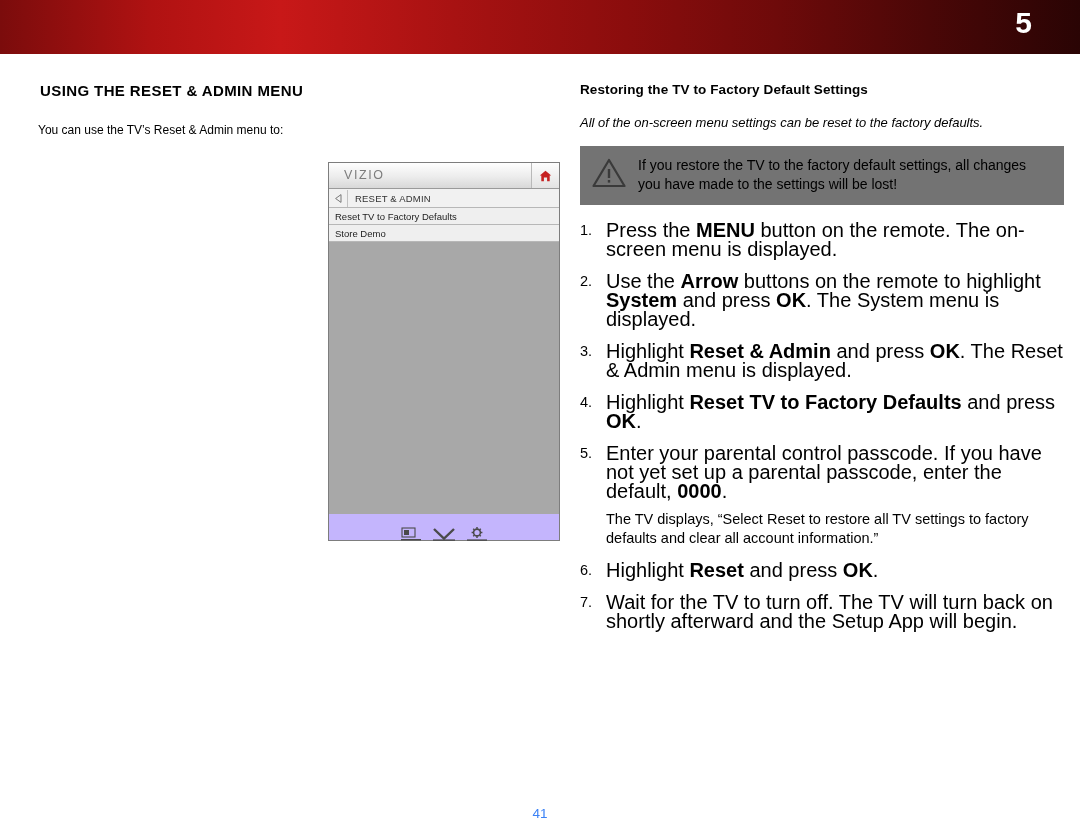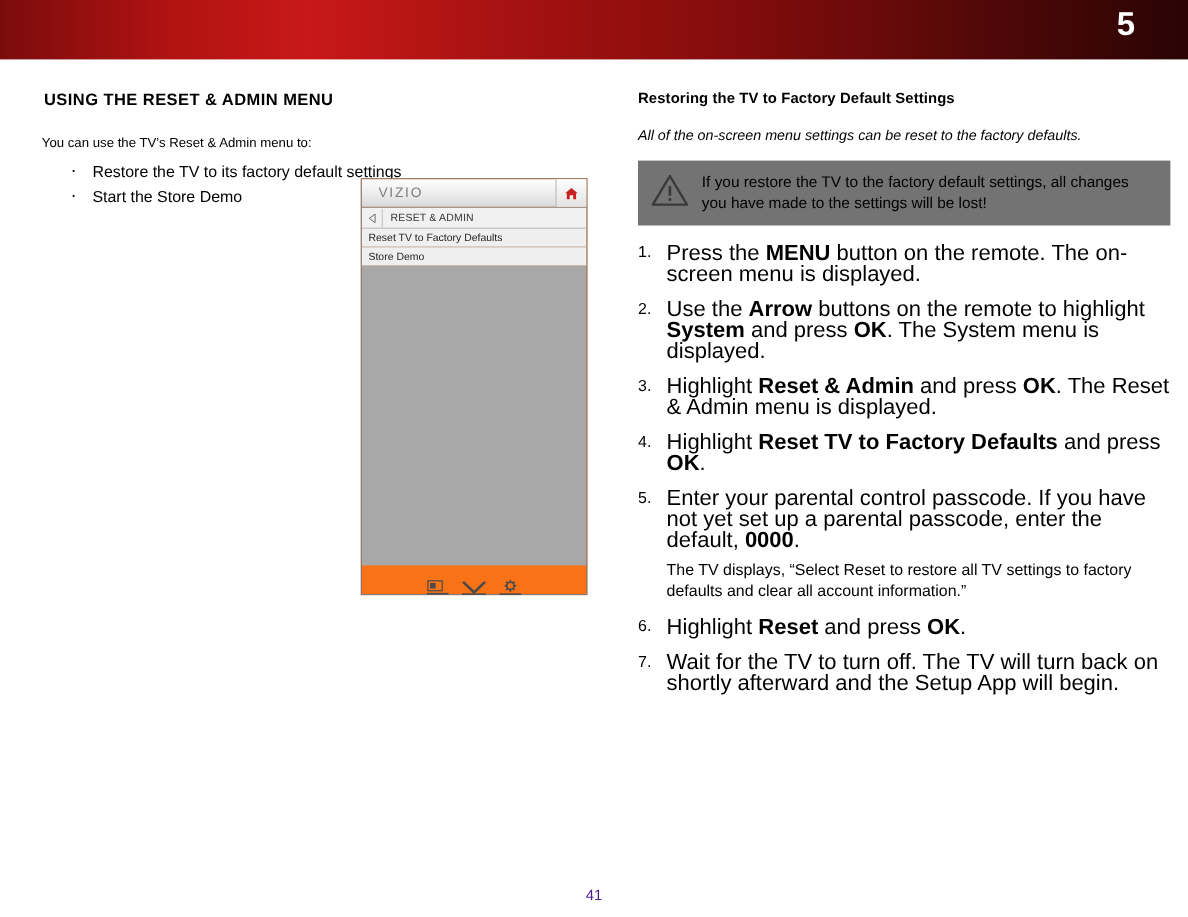--- a/index.html
+++ b/index.html
@@ -86,23 +86,23 @@
     left: 26px;
     top: -3px;
     font-size: 17px;
   }
 
   
   .tv-mock {
     position: absolute;
     left: 328px;
     top: 162px;
-    width: 206px;
+    width: 232px;
     height: 379px;
-    background: #f97316;
+    background: #c4b5fd;
     border: 1px solid #7d7d7d;
     box-sizing: border-box;
   }
   .tv-topbar {
     height: 25px;
     background: linear-gradient(to bottom, #fefefe 0%, #ececec 55%, #d8d8d8 100%);
     border-bottom: 1px solid #9a9a9a;
     position: relative;
   }
   .tv-logo {
@@ -234,37 +234,33 @@
     margin: -4px 0 13px 0;
   }
 
   .page-number {
     position: absolute;
     left: 0;
     width: 1080px;
     top: 806px;
     text-align: center;
     font-size: 13.5px;
-    color: #4c1d95;
+    color: #3b82f6;
   }
 </style>
 </head>
 <body>
 
 <div class="header-banner">
   <div class="header-chapter">5</div>
 </div>
 
 <div class="col-left">
   <h1 class="page-title">USING THE RESET &amp; ADMIN MENU</h1>
   <p class="intro">You can use the TV’s Reset &amp; Admin menu to:</p>
-  <ul class="bullets">
-    <li>Restore the TV to its factory default settings</li>
-    <li>Start the Store Demo</li>
-  </ul>
 </div>
 
 <div class="tv-mock">
   <div class="tv-topbar">
     <div class="tv-logo">VIZIO</div>
     <div class="tv-home-btn">
       <svg width="13" height="12" viewBox="0 0 13 12" aria-hidden="true">
         <path d="M6.5 0.8 L12.2 5.6 L10.7 5.6 L10.7 11.2 L8.1 11.2 L8.1 7.6 L4.9 7.6 L4.9 11.2 L2.3 11.2 L2.3 5.6 L0.8 5.6 Z" fill="#c62222"></path>
       </svg>
     </div>

